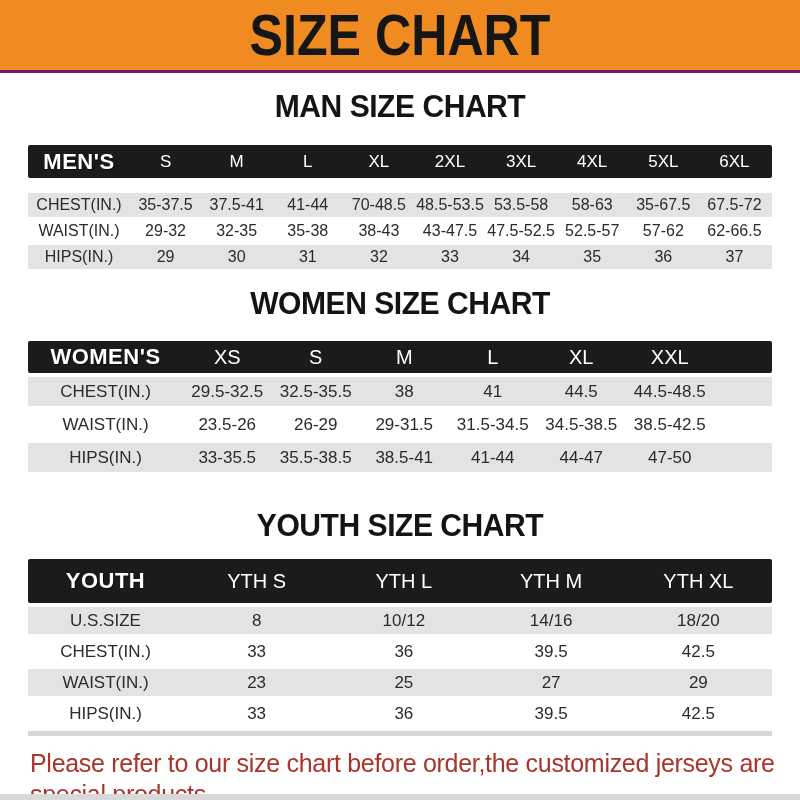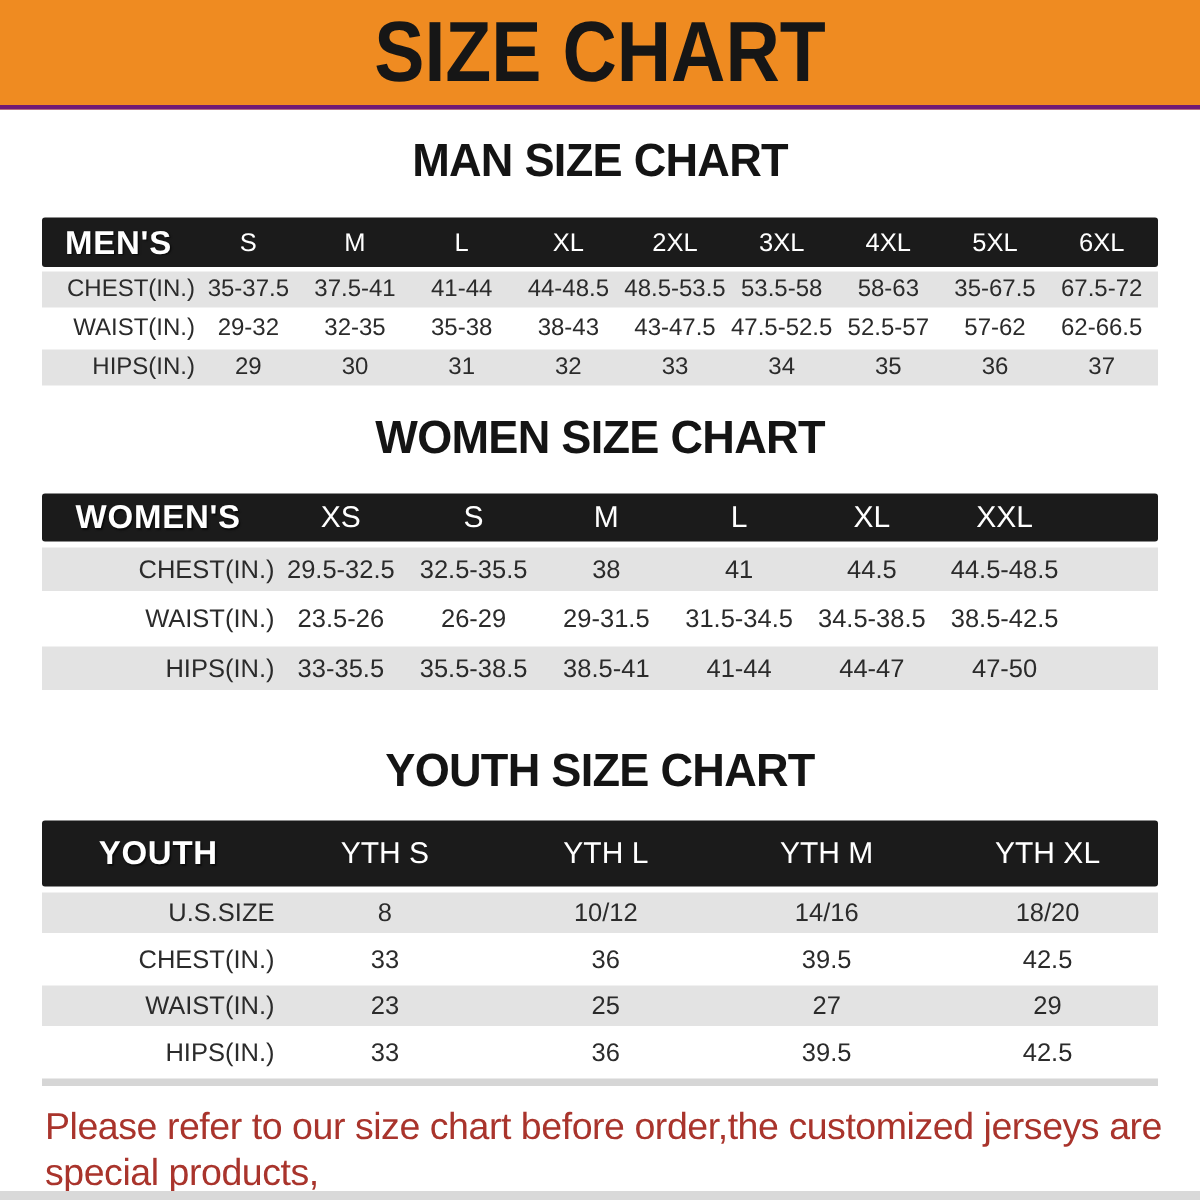--- a/index.html
+++ b/index.html
@@ -24,40 +24,40 @@
   }
   .sec.men   .section-title{margin:16px 0 20px;}
   .sec.women .section-title{margin:17px 0 19px;}
   .sec.youth .section-title{margin:36px 0 15px;}
   
   .table{width:744px;margin:0 auto;}
   .trow{display:flex;align-items:center;box-sizing:border-box;}
   .thead{
     background:#1B1B1B;color:#ffffff;border-radius:2px;
   }
-  .men   .thead{height:33px;margin-bottom:3px;}
+  .men   .thead{height:33px;margin-bottom:15px;}
   .women .thead{height:32px;margin-bottom:4px;}
   .youth .thead{height:44px;margin-bottom:4px;}
   .hlabel{font-weight:700;font-size:22px;letter-spacing:.5px;text-align:center;
           text-shadow:1px 1px 1px rgba(0,0,0,.6);}
   .hsize{flex:1;text-align:center;font-size:17px;}
   .women .hsize,.youth .hsize{font-size:20px;}
   .men   .rlabel,.men   .hlabel{flex:0 0 102px;}
   .women .rlabel,.women .hlabel{flex:0 0 155px;}
   .youth .rlabel,.youth .hlabel{flex:0 0 155px;}
   .men   .trow{padding-right:2px;}
   .women .trow{padding-right:58px;}
   .youth .trow{}
   .brow{color:#2b2b2b;}
   .men   .brow{height:24px;margin-bottom:2px;font-size:16px;}
   .women .brow{height:29px;margin-bottom:4px;font-size:17px;}
   .youth .brow{height:27px;margin-bottom:4px;font-size:17px;}
   .brow.gray{background:#E3E3E3;}
   .brow.white{background:#ffffff;}
-  .rlabel{text-align:right;}
+  .rlabel{text-align:center;}
   .cell{flex:1;text-align:center;}
   .table-bottom-strip{width:744px;height:5px;background:#D6D6D6;margin:1px auto 0;}
   
   .footer{padding:12px 0 0 30px;}
   .footer-line{font-size:25px;line-height:31px;color:#A9342C;letter-spacing:-.3px;}
   .page-bottom-strip{position:absolute;left:0;bottom:0;width:800px;height:6px;background:#D9D9D9;}
 </style>
 </head>
 <body>
 
@@ -78,21 +78,21 @@
         <span class="hsize">3XL</span>
         <span class="hsize">4XL</span>
         <span class="hsize">5XL</span>
         <span class="hsize">6XL</span>
       </div>
       <div class="trow brow gray">
         <span class="rlabel">CHEST(IN.)</span>
         <span class="cell">35-37.5</span>
         <span class="cell">37.5-41</span>
         <span class="cell">41-44</span>
-        <span class="cell">44-48.5</span>
+        <span class="cell">70-48.5</span>
         <span class="cell">48.5-53.5</span>
         <span class="cell">53.5-58</span>
         <span class="cell">58-63</span>
         <span class="cell">35-67.5</span>
         <span class="cell">67.5-72</span>
       </div>
       <div class="trow brow white">
         <span class="rlabel">WAIST(IN.)</span>
         <span class="cell">29-32</span>
         <span class="cell">32-35</span>

